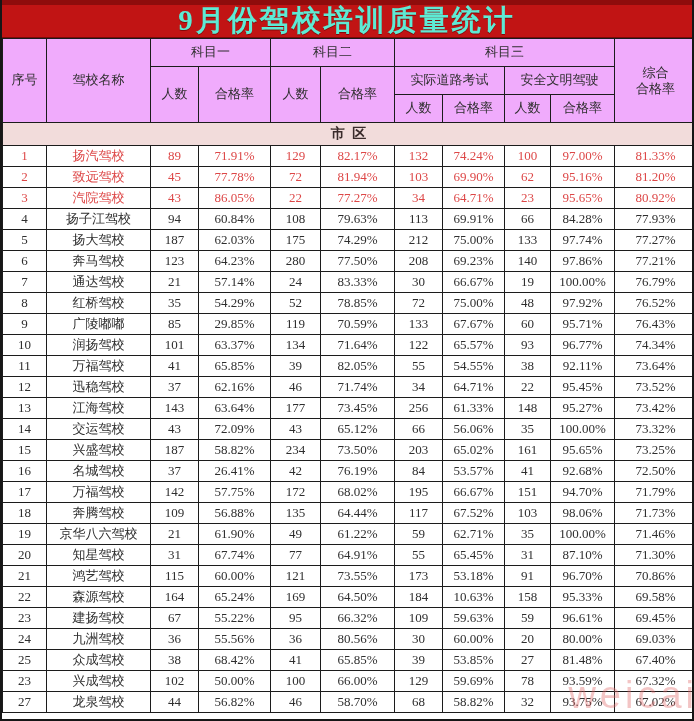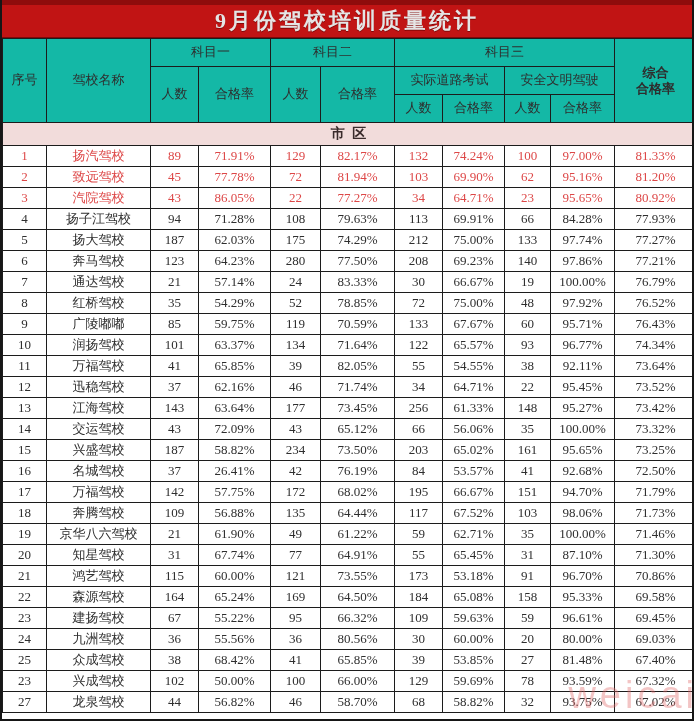--- a/index.html
+++ b/index.html
@@ -16,22 +16,22 @@
   }
 
   .title-bar {
     height:38px;
     background:#c11414;
     border-top:5px solid #8f0c0c;
     border-bottom:1px solid #7c0909;
     display:flex; align-items:center; justify-content:center;
   }
   .title-bar .title {
-    color:#e5e5e5;
-    font-size:22px;
+    color:#5eead4;
+    font-size:29px;
     font-weight:bold;
     letter-spacing:3px;
     text-shadow:0 1px 0 rgba(90,0,0,.6);
   }
 
   table {
     width:100%;
     border-collapse:collapse;
     table-layout:fixed;
   }
@@ -41,22 +41,22 @@
     vertical-align:middle;
     padding:0 1px;
     font-weight:normal;
     color:#2e2e2e;
     font-size:13px;
     line-height:1.15;
     white-space:nowrap;
     overflow:hidden;
   }
   thead tr { height:28px; }
-  thead th { background:#14b8a6; }
-  .overall-head div { line-height:1.2;font-weight:bold; }
+  thead th { background:#f0abfc; }
+  .overall-head div { line-height:1.2; }
 
   tr.section-row { height:23px; }
   tr.section-row td {
     background:#f2dcdb;
     color:#3a2b2b;
     font-weight:bold;
     font-size:14px;
     letter-spacing:2px;
   }
 
@@ -166,21 +166,21 @@
     <td>34</td>
     <td>64.71%</td>
     <td>23</td>
     <td>95.65%</td>
     <td>80.92%</td>
   </tr>
         <tr class="data-row">
     <td>4</td>
     <td>扬子江驾校</td>
     <td>94</td>
-    <td>71.28%</td>
+    <td>60.84%</td>
     <td>108</td>
     <td>79.63%</td>
     <td>113</td>
     <td>69.91%</td>
     <td>66</td>
     <td>84.28%</td>
     <td>77.93%</td>
   </tr>
         <tr class="data-row">
     <td>5</td>
@@ -231,21 +231,21 @@
     <td>72</td>
     <td>75.00%</td>
     <td>48</td>
     <td>97.92%</td>
     <td>76.52%</td>
   </tr>
         <tr class="data-row">
     <td>9</td>
     <td>广陵嘟嘟</td>
     <td>85</td>
-    <td>59.75%</td>
+    <td>29.85%</td>
     <td>119</td>
     <td>70.59%</td>
     <td>133</td>
     <td>67.67%</td>
     <td>60</td>
     <td>95.71%</td>
     <td>76.43%</td>
   </tr>
         <tr class="data-row">
     <td>10</td>
@@ -404,21 +404,21 @@
     <td>70.86%</td>
   </tr>
         <tr class="data-row">
     <td>22</td>
     <td>森源驾校</td>
     <td>164</td>
     <td>65.24%</td>
     <td>169</td>
     <td>64.50%</td>
     <td>184</td>
-    <td>65.08%</td>
+    <td>10.63%</td>
     <td>158</td>
     <td>95.33%</td>
     <td>69.58%</td>
   </tr>
         <tr class="data-row">
     <td>23</td>
     <td>建扬驾校</td>
     <td>67</td>
     <td>55.22%</td>
     <td>95</td>

